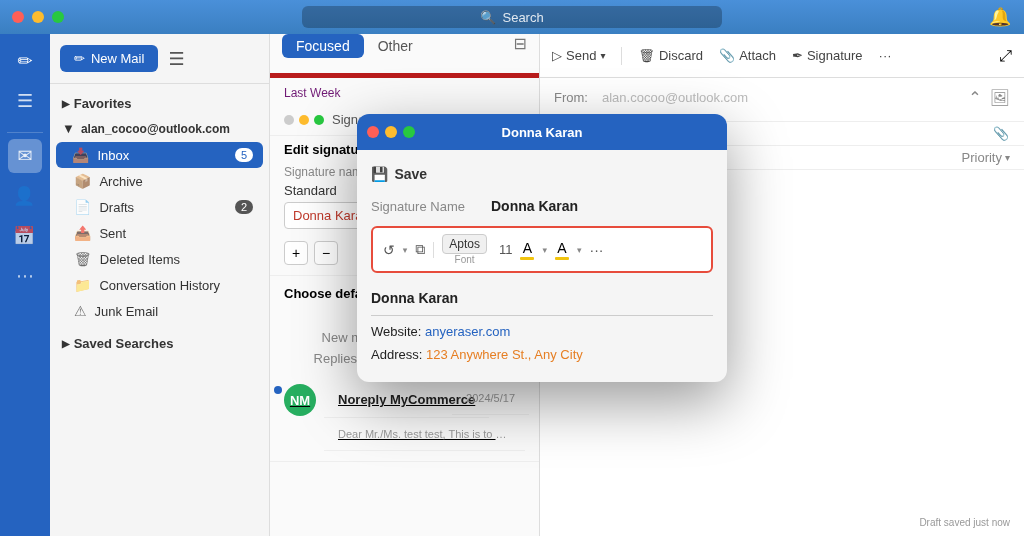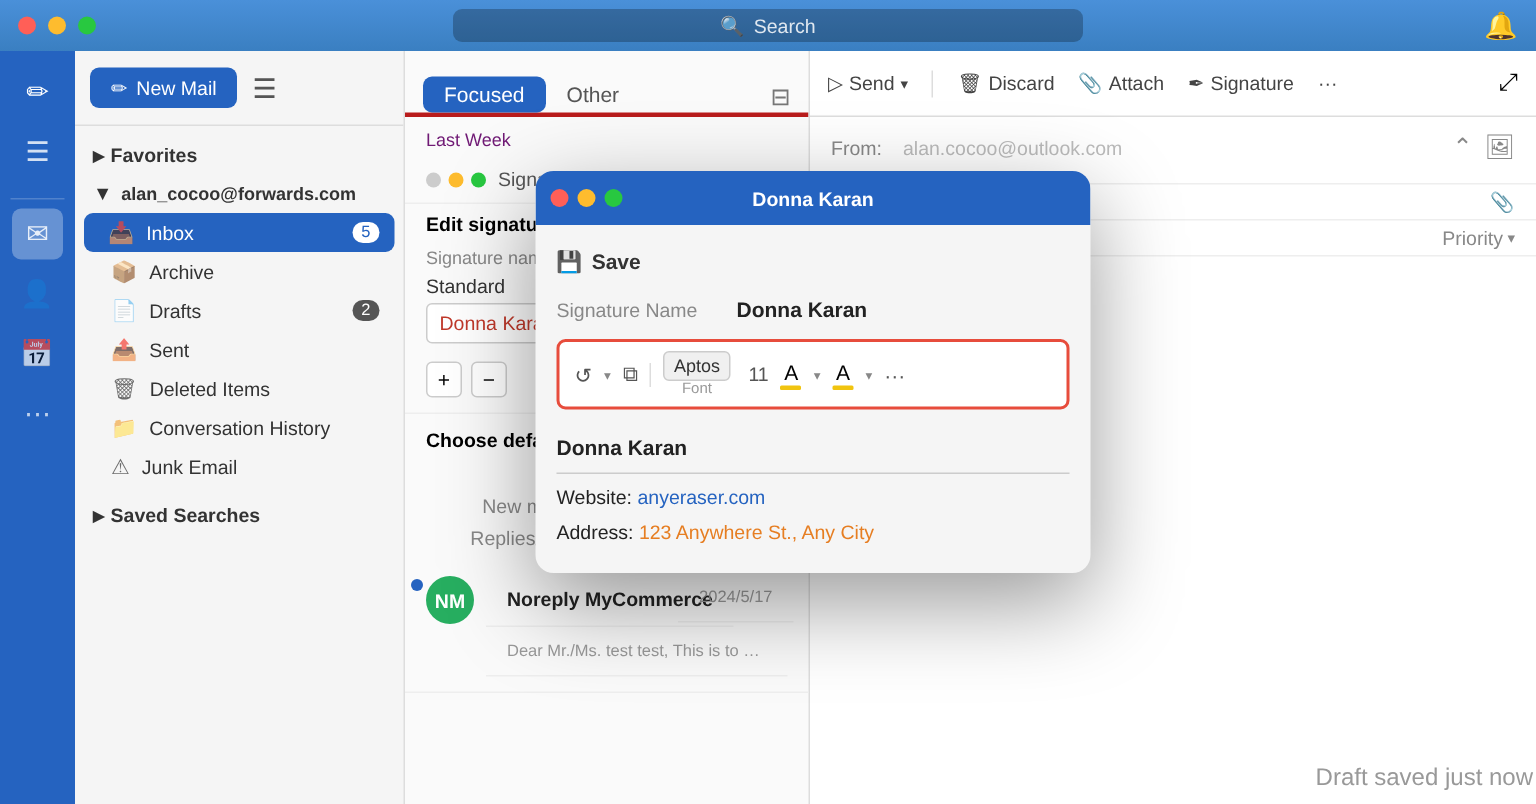--- a/index.html
+++ b/index.html
@@ -165,24 +165,24 @@
     .middle-panel {
       width: 270px;
       background: #fafafa;
       border-right: 1px solid #ddd;
       display: flex;
       flex-direction: column;
       overflow: hidden;
     }
     .middle-tabs {
       display: flex;
-      align-items: flex-end;
+      align-items: flex-start;
       padding: 0 12px;
       height: 44px;
-      border-bottom: 3px solid #b91c1c;
+      border-bottom: 5px solid #b91c1c;
       gap: 0;
     }
     .tab-btn {
       padding: 4px 14px;
       font-size: 14px;
       font-weight: 500;
       cursor: pointer;
       border-radius: 6px;
       color: #555;
       border: none;
@@ -306,22 +306,22 @@
       padding: 4px 14px;
       border-bottom: 1px solid #eee;
       font-size: 13px;
       color: #888;
       gap: 8px;
     }
 
     .draft-status {
       position: absolute;
       bottom: 8px;
-      right: 2px;
-      font-size: 16px;
+      right: 14px;
+      font-size: 10px;
       color: #999;
     }
 
     
     .modal-overlay {
       position: absolute;
       top: 0; left: 0; right: 0; bottom: 0;
       display: flex;
       align-items: center;
       justify-content: center;
@@ -454,21 +454,21 @@
       </button>
       <button class="sidebar-icon-btn">☰</button>
     </div>
     <div class="sidebar-content">
       <div class="sidebar-section-header">
         <span class="chevron">▶</span>
         <span>Favorites</span>
       </div>
       <div class="account-row">
         <span>▼</span>
-        <span style="font-size:12px;">alan_cocoo@forwards.com</span>
+        <span style="font-size:12px;">alan_cocoo@outlook.com</span>
       </div>
       <div class="sidebar-item active">
         <span class="icon">📥</span>
         <span>Inbox</span>
         <span class="badge">5</span>
       </div>
       <div class="sidebar-item">
         <span class="icon">📦</span>
         <span>Archive</span>
       </div>
@@ -538,21 +538,21 @@
         <div class="sig-default-row">
           <span class="sig-default-key">New messages:</span>
           <span class="sig-default-val">Donna Kara</span>
         </div>
         <div class="sig-default-row">
           <span class="sig-default-key">Replies/forwards:</span>
           <span class="sig-default-val">Donna Kara</span>
         </div>
       </div>
 
-      <div class="msg-item" style="margin-top:4px;">
+      <div class="msg-item" style="margin-top:4px;text-decoration:underline;">
         <div class="dot"></div>
         <div style="display:flex; gap:8px; align-items:flex-start;">
           <div class="avatar-circle" style="background:#27ae60; margin-top:2px;">NM</div>
           <div style="flex:1; min-width:0;">
             <div style="display:flex; justify-content:space-between;">
               <span class="msg-item sender">Noreply MyCommerce</span>
               <span class="msg-item date">2024/5/17</span>
             </div>
             <div class="msg-item preview">Dear Mr./Ms. test test, This is to notify...</div>
           </div>

